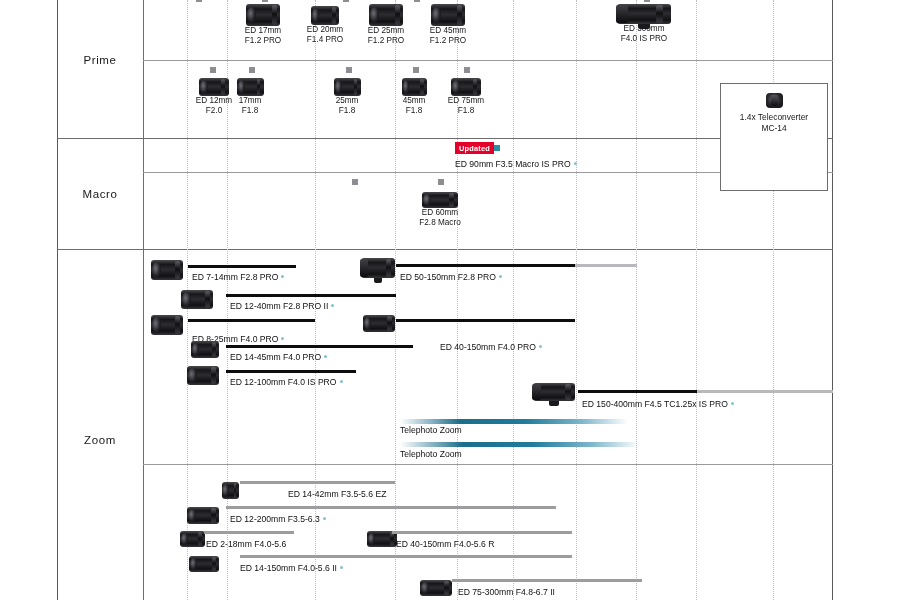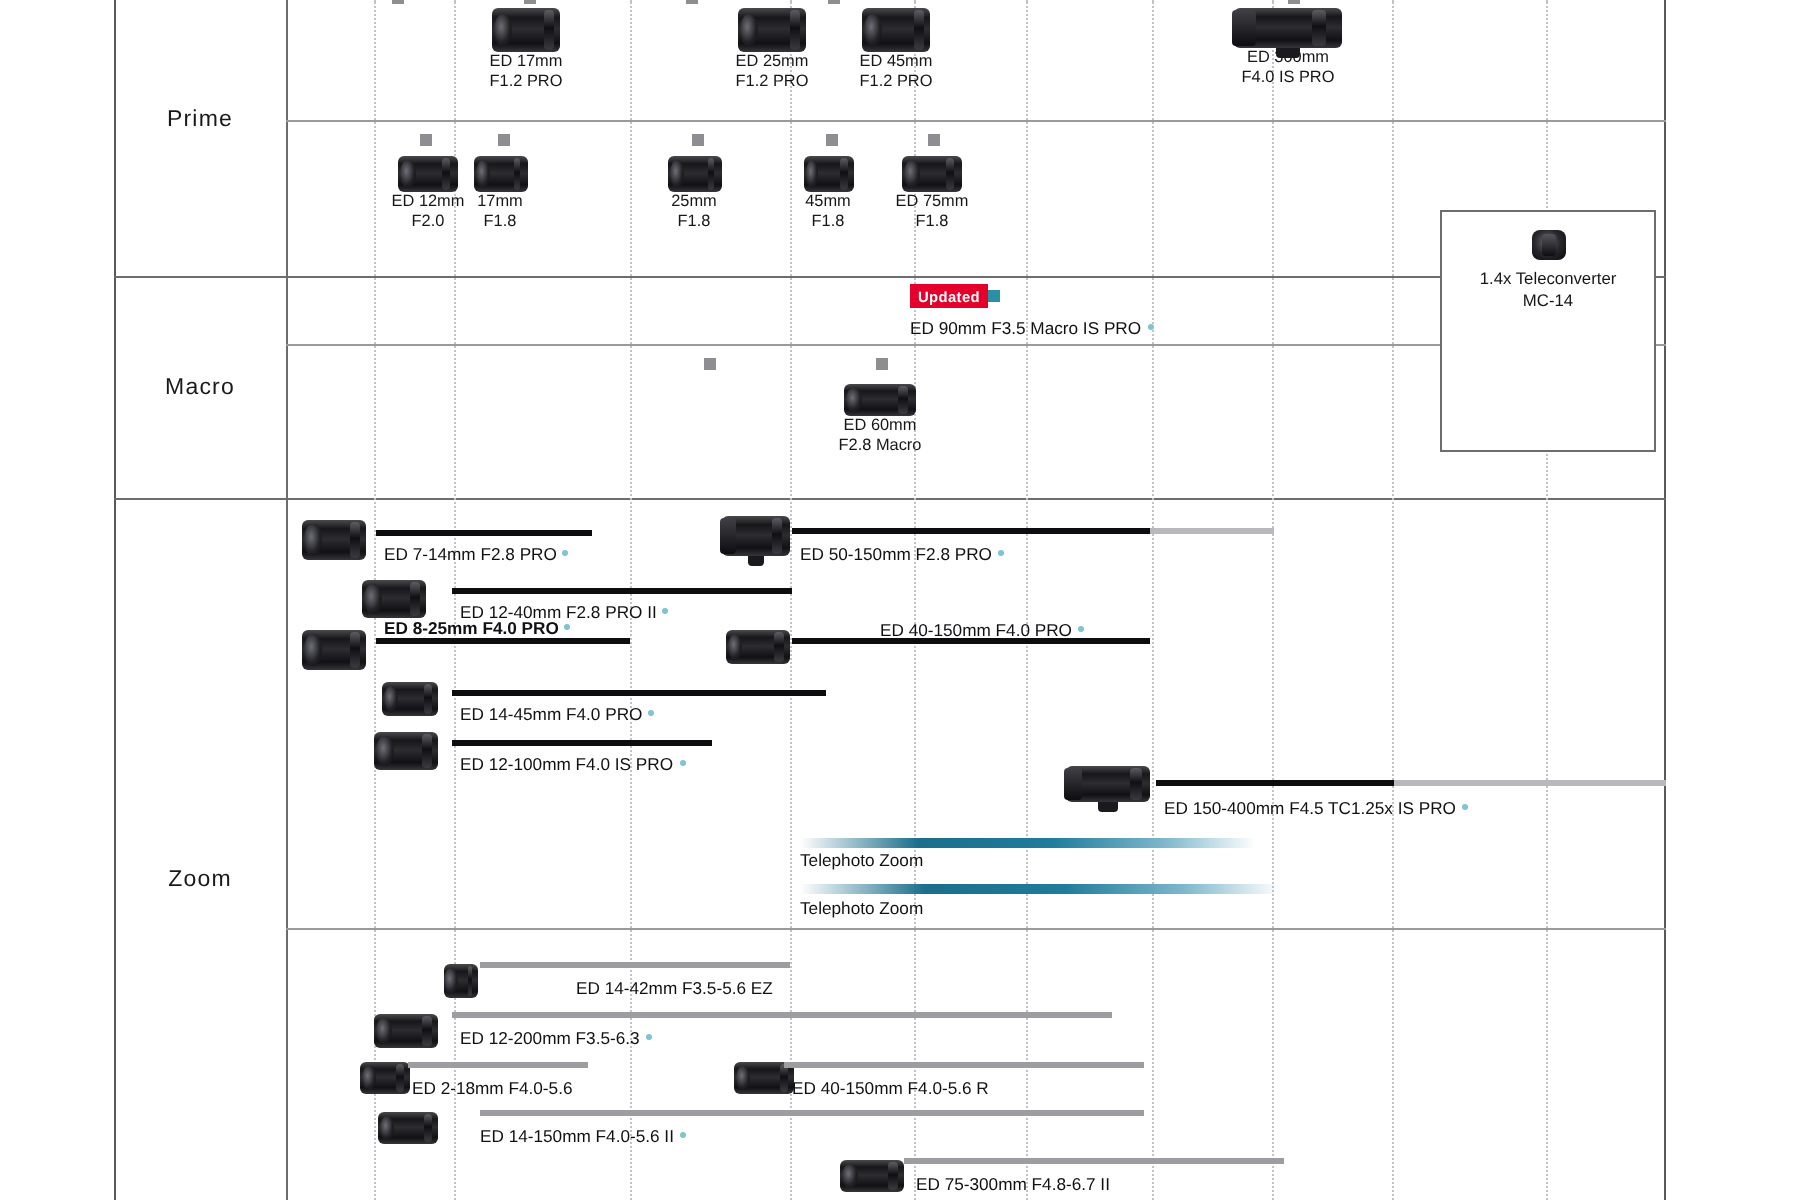--- a/index.html
+++ b/index.html
@@ -111,20 +111,29 @@
   <div class="lens" style="left:235px;top:4px;width:56px;">
     <div class="glyph" style="width:34px;height:22px;">
         <div class="barrel"></div>
         <div class="front"></div>
         <div class="ring" style="right:10%;"></div>
       </div>
     <div class="cap">ED 17mm</div>
     <div class="cap">F1.2 PRO</div>
   </div>
 
+  <div class="lens" style="left:297px;top:6px;width:56px;">
+    <div class="glyph" style="width:28px;height:19px;">
+        <div class="barrel"></div>
+        <div class="front"></div>
+        <div class="ring" style="right:10%;"></div>
+      </div>
+    <div class="cap">ED 20mm</div>
+    <div class="cap">F1.4 PRO</div>
+  </div>
 
   <div class="lens" style="left:358px;top:4px;width:56px;">
     <div class="glyph" style="width:34px;height:22px;">
         <div class="barrel"></div>
         <div class="front"></div>
         <div class="ring" style="right:10%;"></div>
       </div>
     <div class="cap">ED 25mm</div>
     <div class="cap">F1.2 PRO</div>
   </div>
@@ -257,31 +266,31 @@
   <div class="barlabel" style="left:230px;top:301px;"><span>ED 12-40mm F2.8 PRO II</span><span class="dot"></span></div>
 
   <div class="lens" style="left:150px;top:315px;width:34px;">
     <div class="glyph" style="width:32px;height:20px;">
         <div class="barrel"></div>
         <div class="front"></div>
         <div class="ring" style="right:10%;"></div>
       </div>
   </div>
   <div class="bar" style="left:188px;top:319px;width:127px;"></div>
-  <div class="barlabel" style="left:192px;top:309px;font-weight:bold;"><span>ED 8-25mm F4.0 PRO</span><span class="dot"></span></div>
+  <div class="barlabel" style="left:192px;top:334px;"><span>ED 8-25mm F4.0 PRO</span><span class="dot"></span></div>
 
   <div class="lens" style="left:362px;top:315px;width:34px;">
     <div class="glyph" style="width:32px;height:17px;">
         <div class="barrel"></div>
         <div class="front" style="width:22%;"></div>
         <div class="ring" style="right:10%;"></div>
       </div>
   </div>
   <div class="bar" style="left:396px;top:319px;width:179px;"></div>
-  <div class="barlabel" style="left:400px;top:310px;padding-left:40px;"><span>ED 40-150mm F4.0 PRO</span><span class="dot"></span></div>
+  <div class="barlabel" style="left:400px;top:342px;padding-left:40px;"><span>ED 40-150mm F4.0 PRO</span><span class="dot"></span></div>
 
   <div class="lens" style="left:190px;top:341px;width:30px;">
     <div class="glyph" style="width:28px;height:17px;">
         <div class="barrel"></div>
         <div class="front"></div>
         <div class="ring" style="right:10%;"></div>
       </div>
   </div>
   <div class="bar" style="left:226px;top:345px;width:187px;"></div>
   <div class="barlabel" style="left:230px;top:352px;"><span>ED 14-45mm F4.0 PRO</span><span class="dot"></span></div>
@@ -366,21 +375,21 @@
   <div class="lens" style="left:420px;top:580px;width:32px;">
     <div class="glyph" style="width:32px;height:16px;">
         <div class="barrel"></div>
         <div class="front" style="width:24%;"></div>
         <div class="ring" style="right:10%;"></div>
       </div>
   </div>
   <div class="bar mid" style="left:452px;top:579px;width:190px;"></div>
   <div class="barlabel" style="left:458px;top:587px;">ED 75-300mm F4.8-6.7 II</div>
 
-  <div class="tcbox" style="left:720px;top:83px;width:108px;height:121px;margin-top:22px;">
+  <div class="tcbox" style="left:720px;top:83px;width:108px;height:108px;">
     <div style="padding-top:9px;">
       <div class="tcglyph"></div>
       <div class="tcitem" style="margin-top:4px;">1.4x Teleconverter</div>
       <div class="tcitem">MC-14</div>
     </div>
   </div>
 
 </div>
 
 </body></html>

